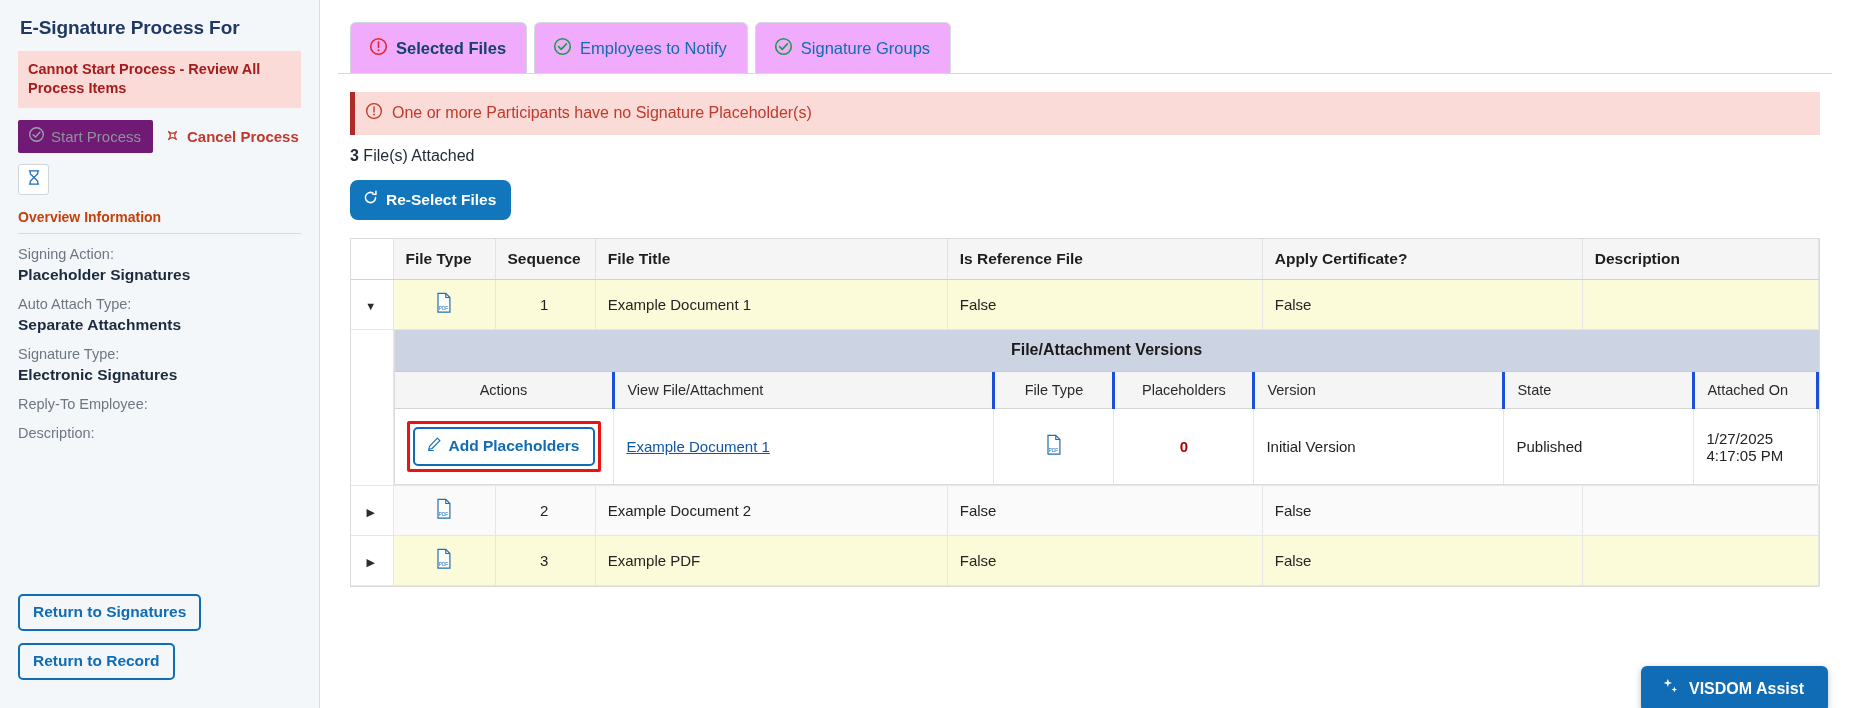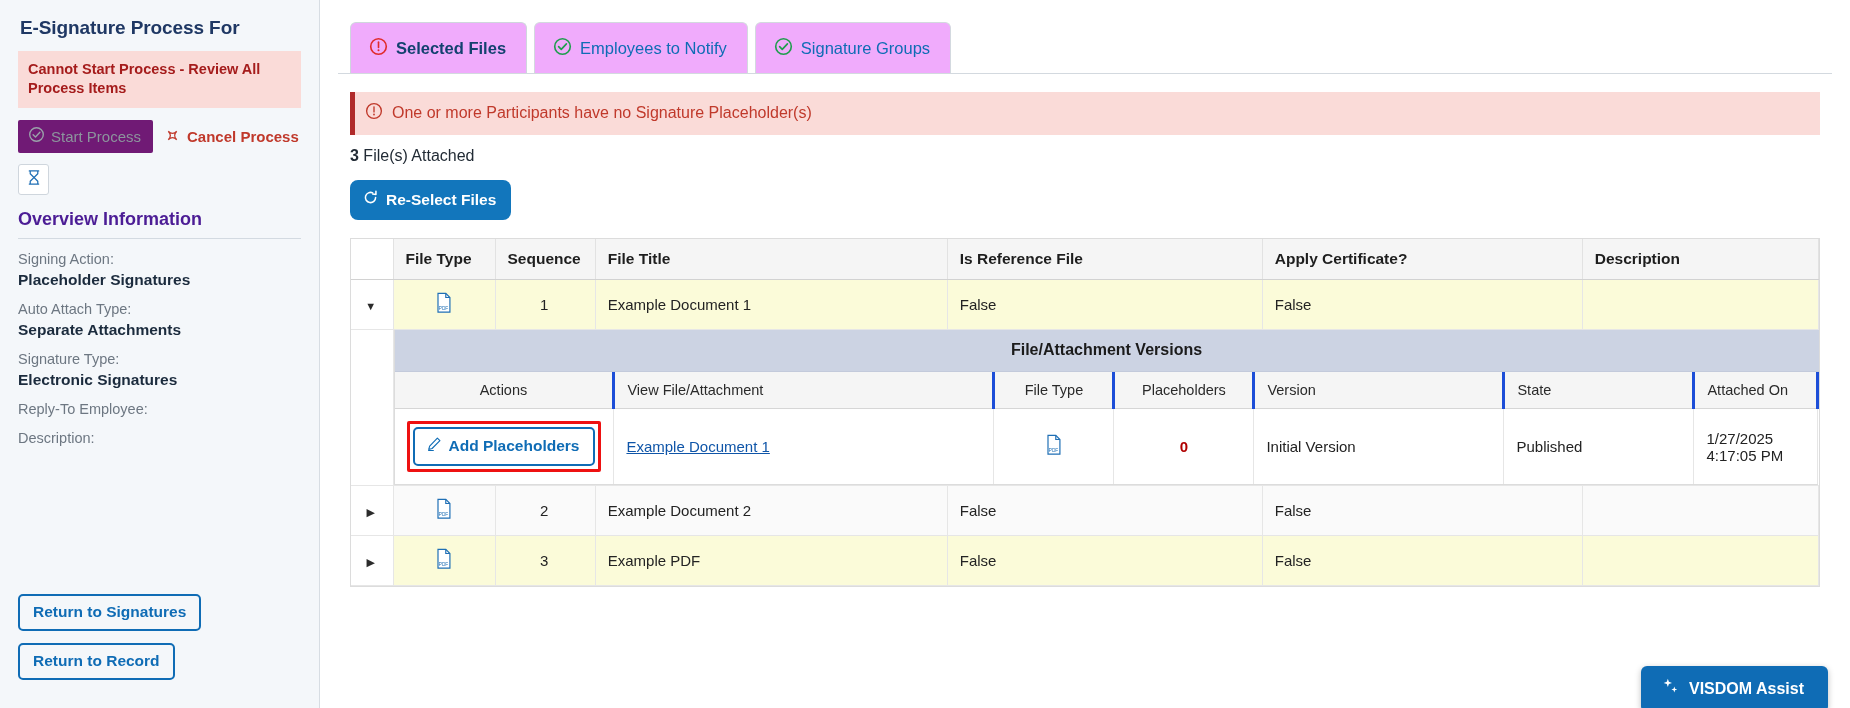--- a/index.html
+++ b/index.html
@@ -51,21 +51,21 @@
     color: #c0392b; font-weight: bold; font-size: 15px;
     display: flex; align-items: center; gap: 6px; cursor: pointer;
   }
   .sb-icon-btn {
     width: 31px; height: 31px; background: #ffffff;
     border: 1px solid #cfd6dd; border-radius: 3px;
     display: flex; align-items: center; justify-content: center;
     margin-bottom: 14px; cursor: pointer;
   }
   .sb-section-title {
-    font-size: 18px; font-weight: bold; color: #4c1d95;
+    font-size: 14px; font-weight: bold; color: #c2410c;
     padding-bottom: 8px; margin-bottom: 0;
   }
   .sb-divider { height: 1px; background: #d3dae1; margin-bottom: 10px; }
   .sb-row { margin-bottom: 9px; }
   .sb-label { font-size: 14.5px; color: #6d7782; line-height: 20px; }
   .sb-value { font-size: 15.5px; color: #1b2b3d; font-weight: bold; line-height: 21px; }
   .sb-bottom { position: absolute; left: 18px; bottom: 16px; }
   .sb-outline-btn {
     border: 2px solid #0f6cb5; color: #0f6cb5; background: transparent;
     font-size: 15.5px; font-weight: bold; border-radius: 5px;

